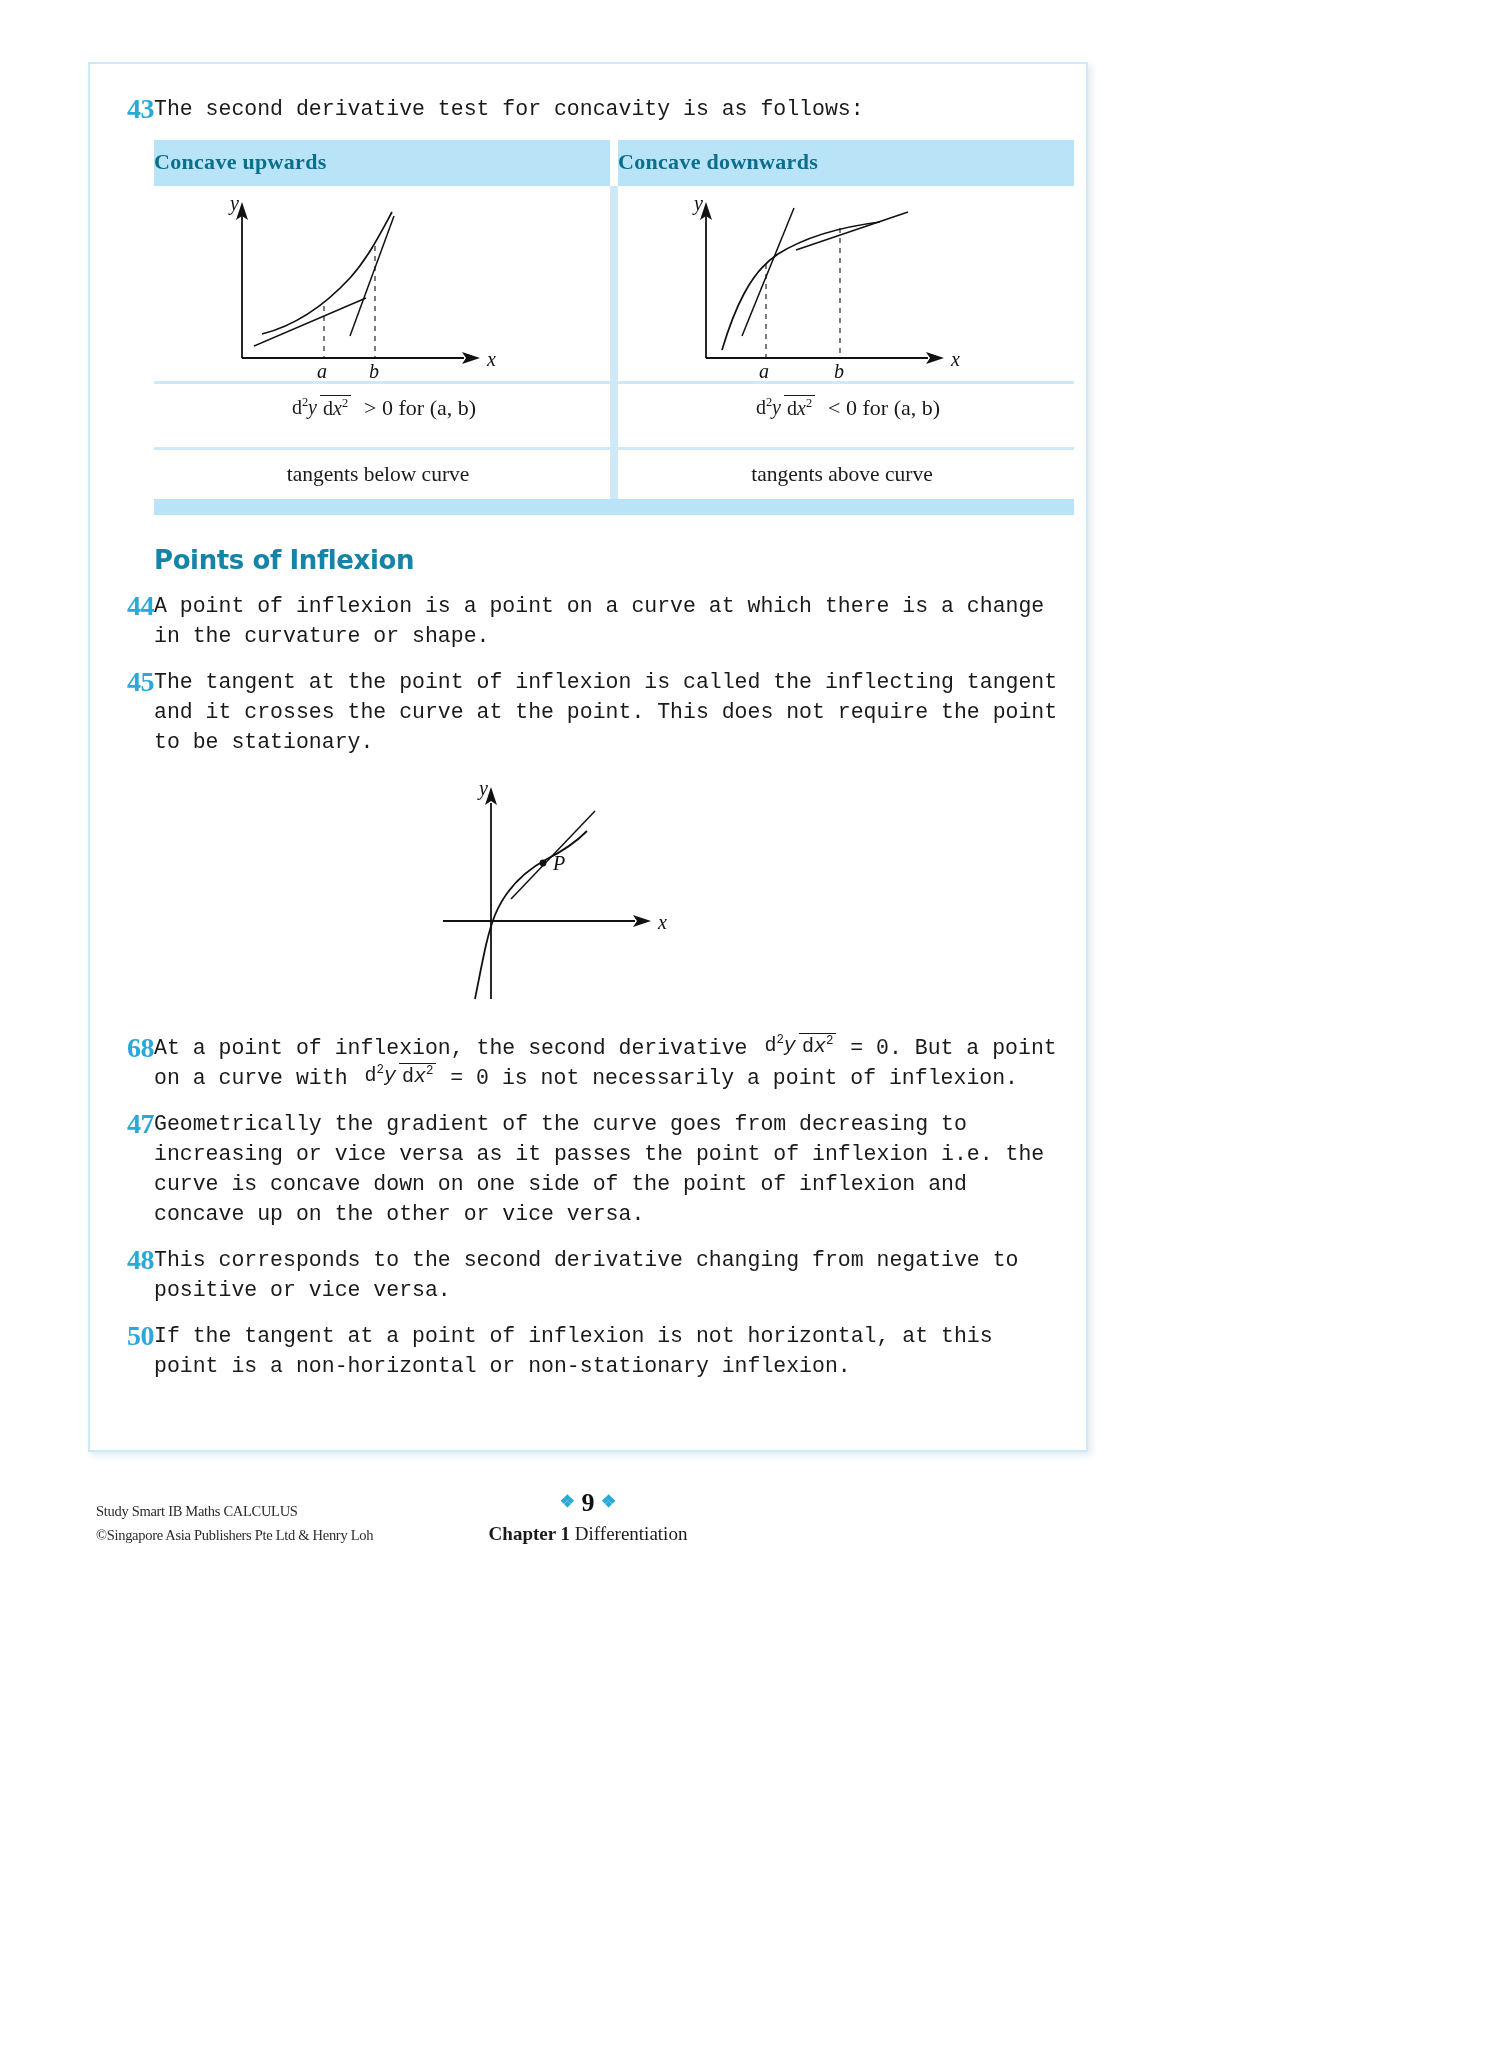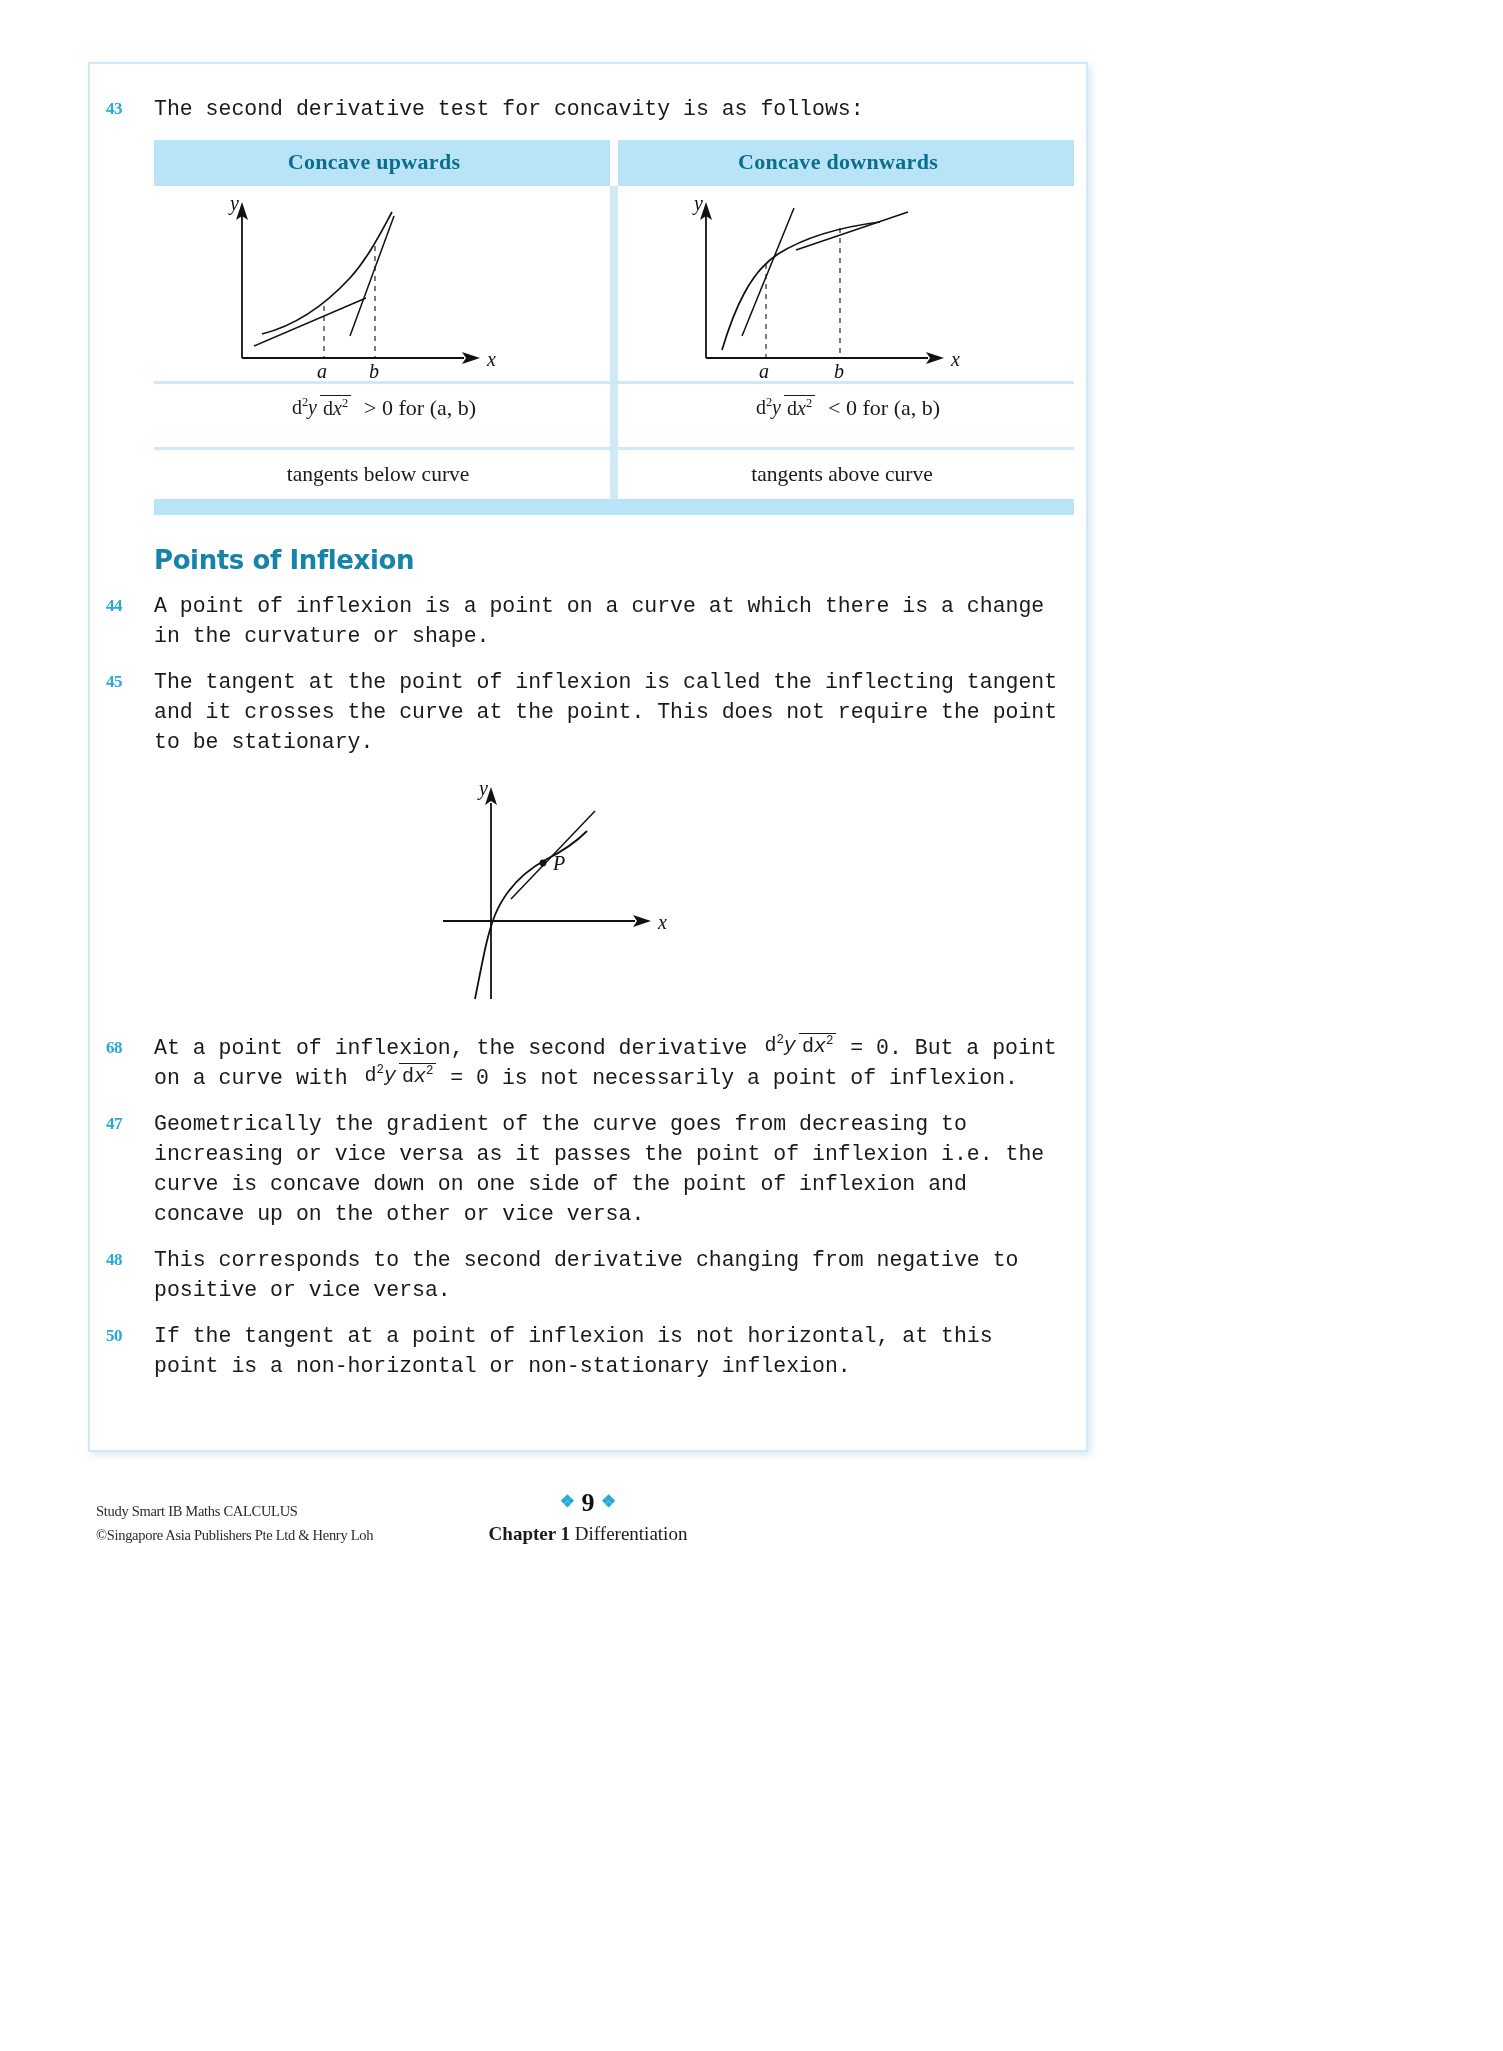--- a/index.html
+++ b/index.html
@@ -38,23 +38,23 @@
   
   .item {
     display: flex;
     align-items: flex-start;
     margin: 0 0 16px 0;
   }
   .item-num {
     flex: 0 0 54px;
     color: #2aa8d8;
     font-weight: bold;
-    font-size: 17px;
+    font-size: 28px;
     line-height: 30px;
-    text-align: left;
+    text-align: right;
     padding-left: 6px;
     box-sizing: border-box;
     letter-spacing: -0.5px;
   }
   .item-body {
     flex: 1 1 auto;
     font-size: 21.5px;
     line-height: 30px;
     text-align: left;
     font-family: Liberation Mono, monospace;
@@ -72,21 +72,21 @@
     width: 456px;
     box-sizing: border-box;
   }
   .cmp-gap { width: 8px; flex: 0 0 8px; background: #ffffff; }
 
   .cmp-head {
     background: #b9e3f7;
     color: #0a6e8c;
     font-weight: bold;
     font-size: 22px;
-    text-align: center;
+    text-align: left;
     padding: 9px 16px 11px 0;
     letter-spacing: 0.3px;
   }
   .cmp-graph {
     height: 198px;
     position: relative;
     background: #ffffff;
     border-bottom: 3px solid #cfe9f7;
   }
   .cmp-formula {

